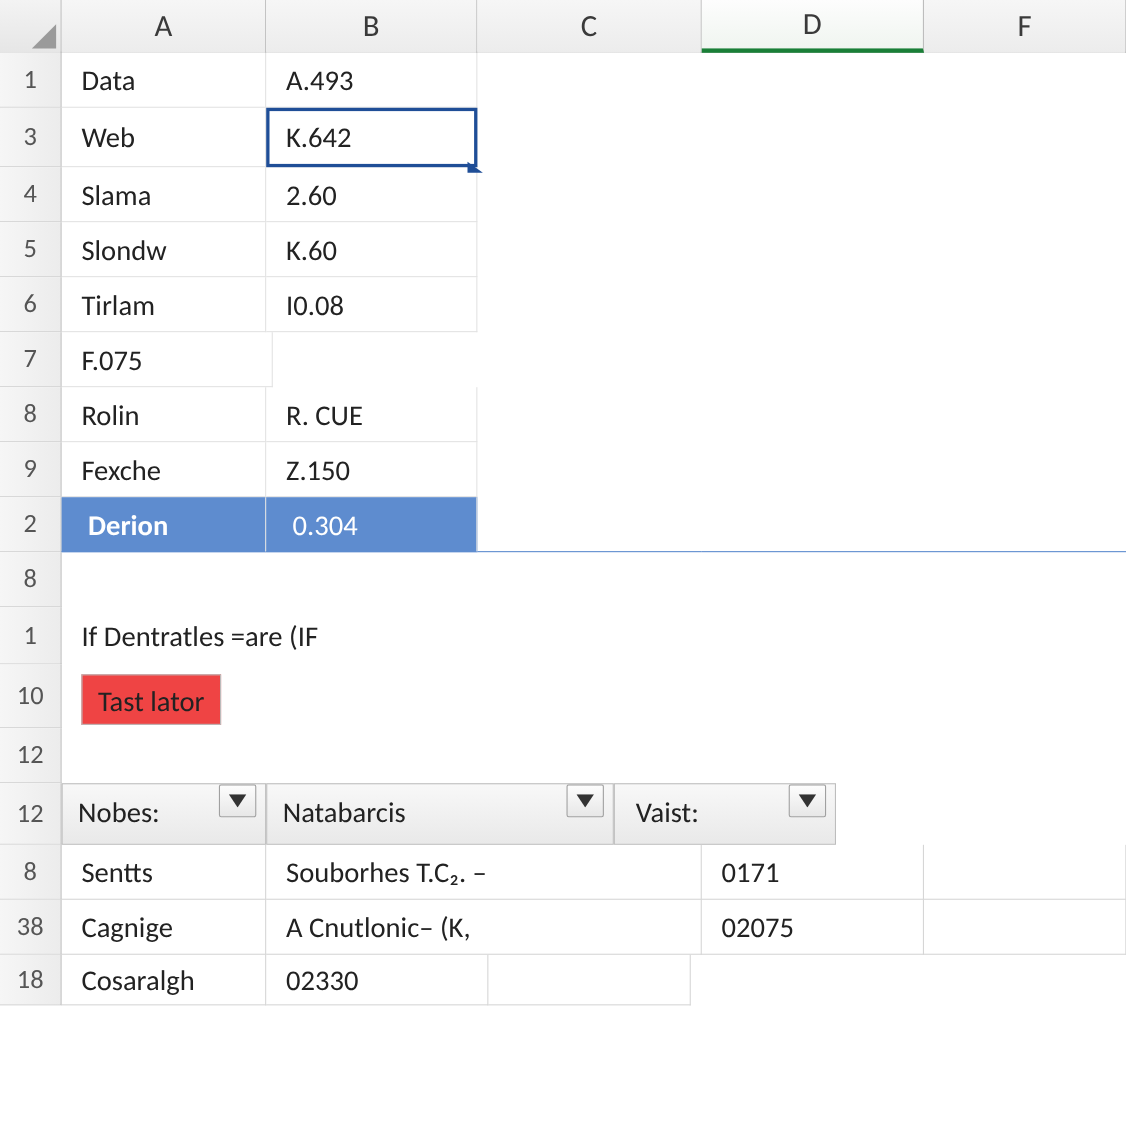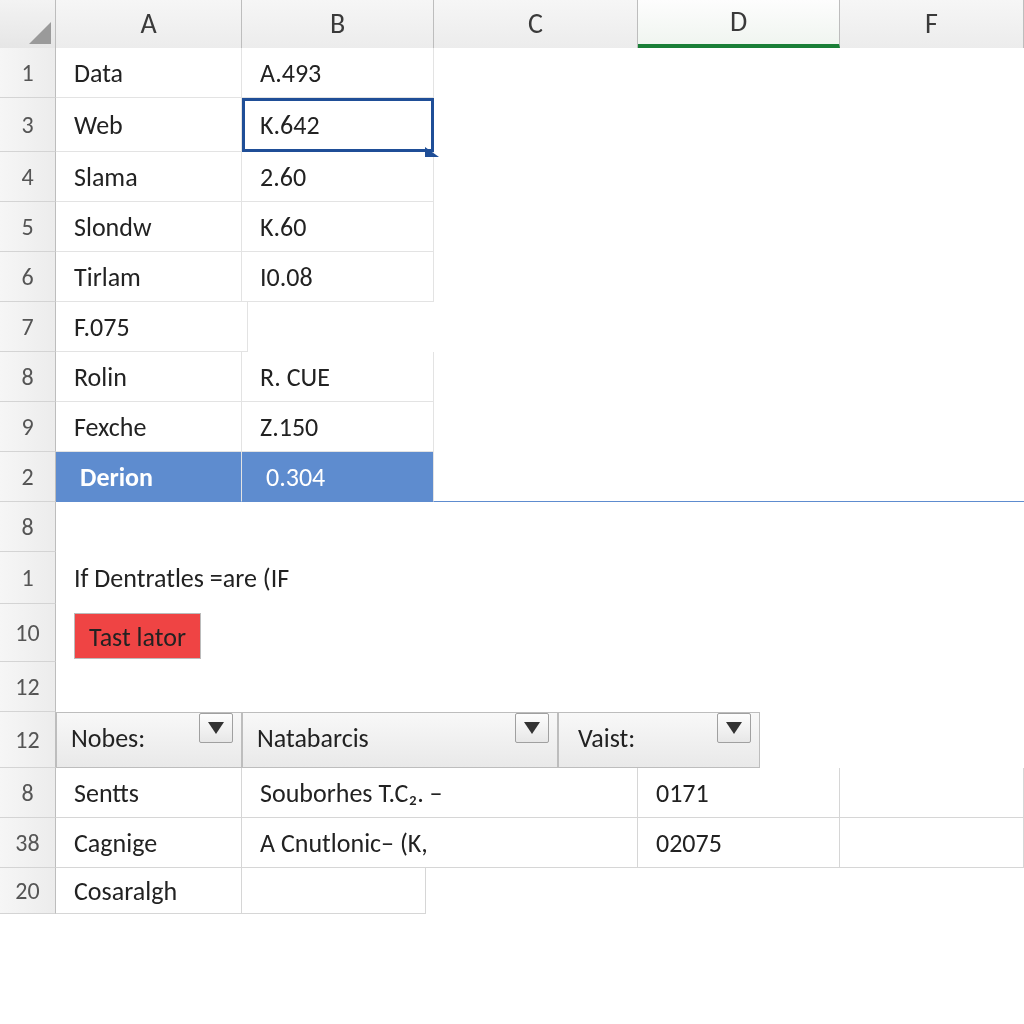--- a/index.html
+++ b/index.html
@@ -251,22 +251,23 @@
       <div class="cell wF plaintext no-rborder"></div>
     </div>
     <div class="row frow">
       <div class="rh">38</div>
       <div class="cell wA">Cagnige</div>
       <div class="cell" style="width:396px">A Cnutlonic– (K,</div>
       <div class="cell" style="width:202px">02075</div>
       <div class="cell wF plaintext no-rborder"></div>
     </div>
     <div class="row frow" style="height:46px">
-      <div class="rh" style="line-height:46px">20</div>
+      <div class="rh" style="line-height:46px">18</div>
       <div class="cell wA" style="line-height:46px">Cosaralgh</div>
+      <div class="cell" style="width:202px;line-height:46px">02330</div>
       <div class="cell wF plaintext no-rborder"></div>
     </div>
 
   </div>
 
   <div class="selcell" style="left:242px; top:98px; width:192px; height:54px;">
     <div class="handle"></div>
   </div>
 
 </div>

